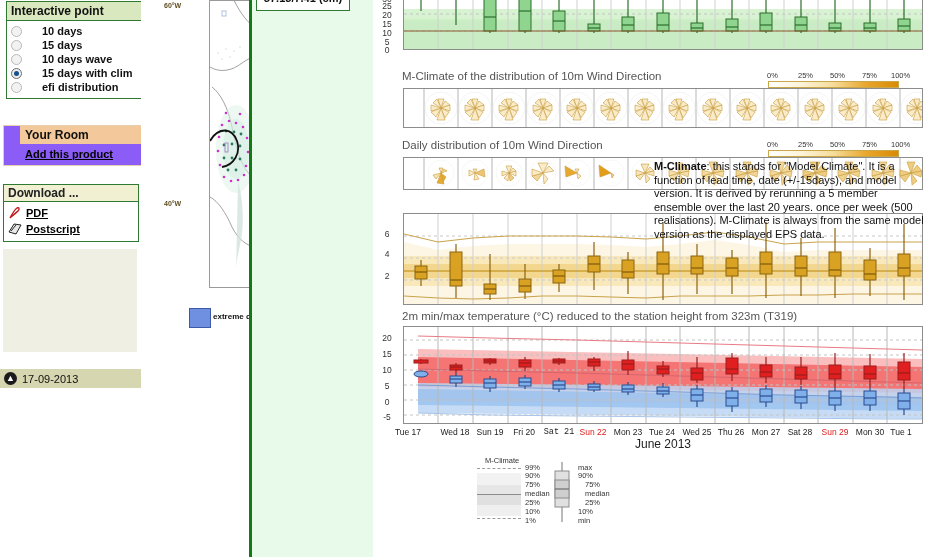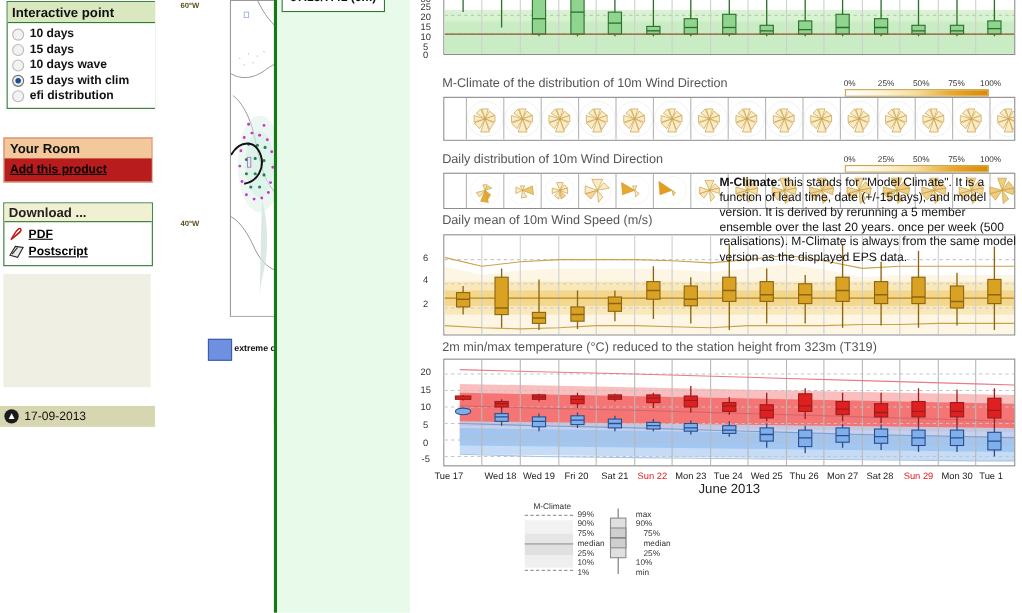--- a/index.html
+++ b/index.html
@@ -9,29 +9,29 @@
     font-family:"Liberation Sans", sans-serif;font-size:11px;color:#222;
   }
   #root{position:relative;width:929px;height:557px;}
 
   
   .sidebar{position:absolute;left:0;top:0;width:141px;height:557px;background:#ffffff;}
   .panel{border:1px solid #2f7a33;background:#ffffff;margin:0 3px 0 3px;}
   .panel-hd{background:#d9e8bf;border-bottom:1px solid #2f7a33;
     font-weight:bold;font-size:12px;color:#111;padding:2px 4px;}
   .panel-bd{padding:3px 4px 4px 4px;}
-  .radio-row{display:flex;align-items:center;gap:5px;padding:1px 0;}
+  .radio-row{display:flex;align-items:center;gap:20px;padding:1px 0;}
   .radio{width:11px;height:11px;border-radius:50%;border:1px solid #b9b9b9;
     background:#f2f2f2;box-sizing:border-box;flex:0 0 auto;position:relative;}
   .radio.on{border-color:#6f6f6f;background:#ededed;}
   .radio.on:after{content:"";position:absolute;left:2px;top:2px;width:5px;height:5px;
     border-radius:50%;background:#15518f;}
   .radio-lab{font-size:11px;font-weight:bold;color:#111;white-space:nowrap;}
 
-  .room{position:absolute;left:3px;top:125px;width:134px;border:1px solid #e7cfae;background:#b91c1c;}
+  .room{position:absolute;left:3px;top:125px;width:134px;border:1px solid #e7cfae;background:#8b5cf6;padding-left:16px;}
   .room-hd{background:#f3c89a;font-weight:bold;font-size:12px;padding:2px 5px;color:#111;}
   .room-bd{padding:4px 5px 5px 5px;}
   .room-bd a{color:#000;font-weight:bold;font-size:11px;text-decoration:underline;}
 
   .dl{position:absolute;left:3px;top:184px;width:134px;border:1px solid #2f7a33;background:#fff;}
   .dl-hd{background:#f2f0d2;border-bottom:1px solid #2f7a33;font-weight:bold;font-size:12px;padding:1px 4px;}
   .dl-bd{padding:3px 4px 4px 4px;}
   .dl-row{display:flex;align-items:center;gap:4px;padding:1px 0;}
   .dl-row a{color:#000;font-size:11px;text-decoration:underline;font-weight:bold;}
 
@@ -548,21 +548,20 @@
               <path d="M0 0 L6 -8 L11 -2 Z" fill="#eecd81"></path>
             <path d="M0 0 L11 -2 L10 4 Z" fill="#eecd81"></path>
               <path d="M0 0 L6 8 L1 12 Z" fill="#eecd81"></path>
             <path d="M0 0 L-6 9 L-11 3 Z" fill="#eecd81"></path>
               <path d="M0 0 L-11 3 L-11 -3 Z" fill="#eecd81"></path>
             </g>
         </g>
       </svg>
     </div>
 
-    <div class="sec-title" style="left:29px;top:195px;">Daily mean of 10m Wind Speed (m/s)</div>
     <div class="ytick" style="left:3px;top:229px;">6</div>
     <div class="ytick" style="left:3px;top:249px;">4</div>
     <div class="ytick" style="left:3px;top:271px;">2</div>
 
     <div class="plotbox" style="left:30px;top:213px;width:520px;height:92px;">
       <svg width="518" height="90" viewBox="0 0 518 90" preserveAspectRatio="none">
         <rect x="0" y="0" width="518" height="90" fill="#fff"></rect>
         <path d="M0 28 L34 36 L69 32 L104 30 L138 30 L173 30 L207 31 L242 33 L276 30 L311 26 L345 31 L380 38 L414 36 L449 36 L483 36 L518 36 L518 90 L0 90 Z" fill="#fbeed0" opacity="0.55"></path>
         <rect x="0" y="42" width="518" height="30" fill="#f7e2a8" opacity="0.7"></rect>
         <rect x="0" y="50" width="518" height="14" fill="#f2d285" opacity="0.8"></rect>
@@ -863,23 +862,23 @@
               <line x1="500" y1="62" x2="500" y2="88" stroke-width="1.2"></line>
               <rect x="494" y="66" width="12" height="16"></rect>
               <line x1="494" y1="74" x2="506" y2="74" stroke-width="1.2"></line>
             </g>
         </g>
       </svg>
     </div>
 
     <div class="datelab" style="left:10px;top:427px;width:50px;">Tue 17</div>
     <div class="datelab" style="left:57px;top:427px;width:50px;">Wed 18</div>
-    <div class="datelab" style="left:92px;top:427px;width:50px;">Wed 19</div>
+    <div class="datelab" style="left:92px;top:427px;width:50px;">Sun 19</div>
     <div class="datelab" style="left:126px;top:427px;width:50px;">Fri 20</div>
-    <div class="datelab" style="left:161px;top:427px;width:50px;">Sat 21</div>
+    <div class="datelab" style="left:161px;top:427px;width:50px;font-family:Liberation Mono, monospace;">Sat 21</div>
     <div class="datelab sun" style="left:195px;top:427px;width:50px;">Sun 22</div>
     <div class="datelab" style="left:229px;top:427px;width:52px;">Mon 23</div>
     <div class="datelab" style="left:264px;top:427px;width:50px;">Tue 24</div>
     <div class="datelab" style="left:298px;top:427px;width:52px;">Wed 25</div>
     <div class="datelab" style="left:333px;top:427px;width:50px;">Thu 26</div>
     <div class="datelab" style="left:368px;top:427px;width:50px;">Mon 27</div>
     <div class="datelab" style="left:402px;top:427px;width:50px;">Sat 28</div>
     <div class="datelab sun" style="left:437px;top:427px;width:50px;">Sun 29</div>
     <div class="datelab" style="left:471px;top:427px;width:52px;">Mon 30</div>
     <div class="datelab" style="left:506px;top:427px;width:44px;">Tue 1</div>

